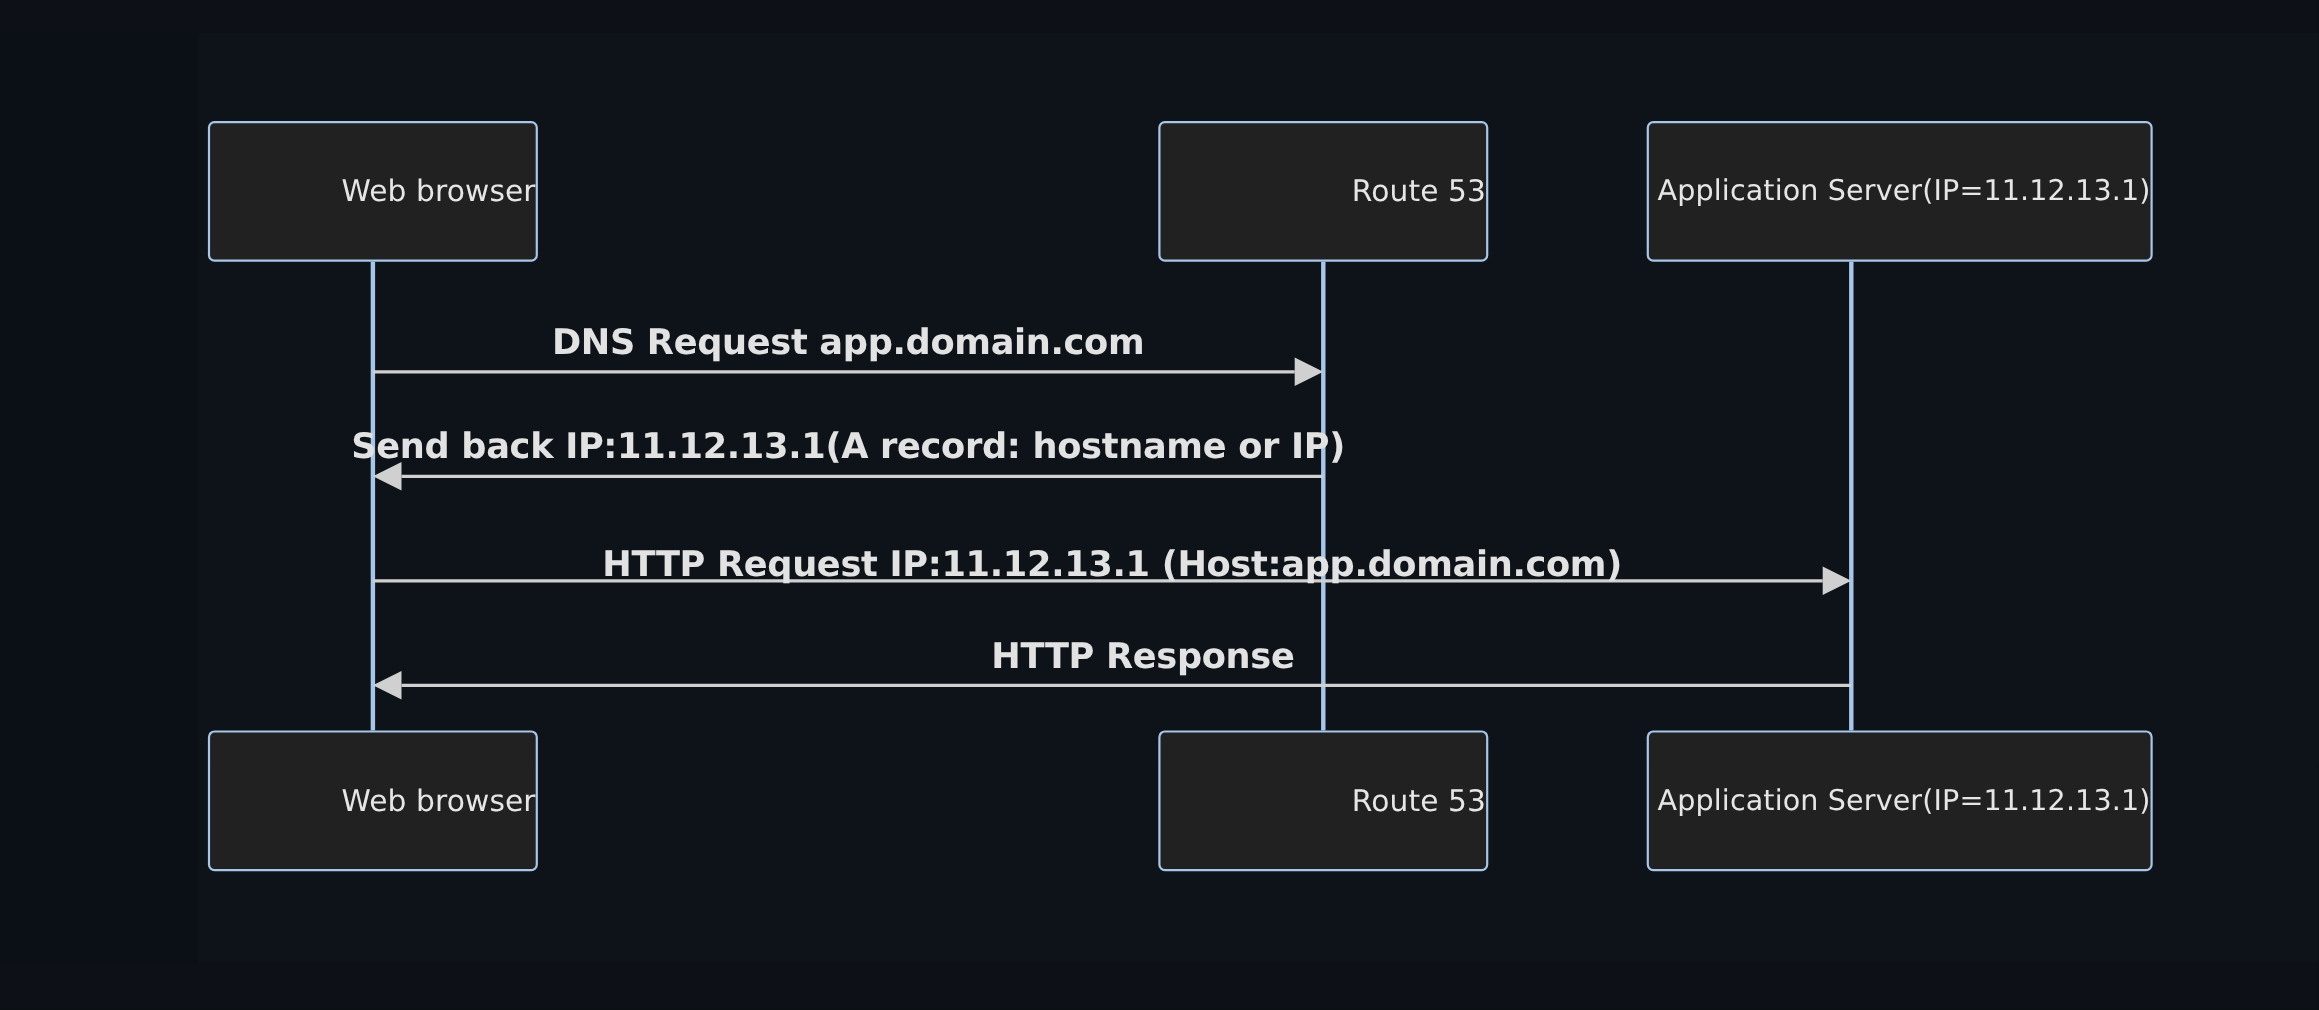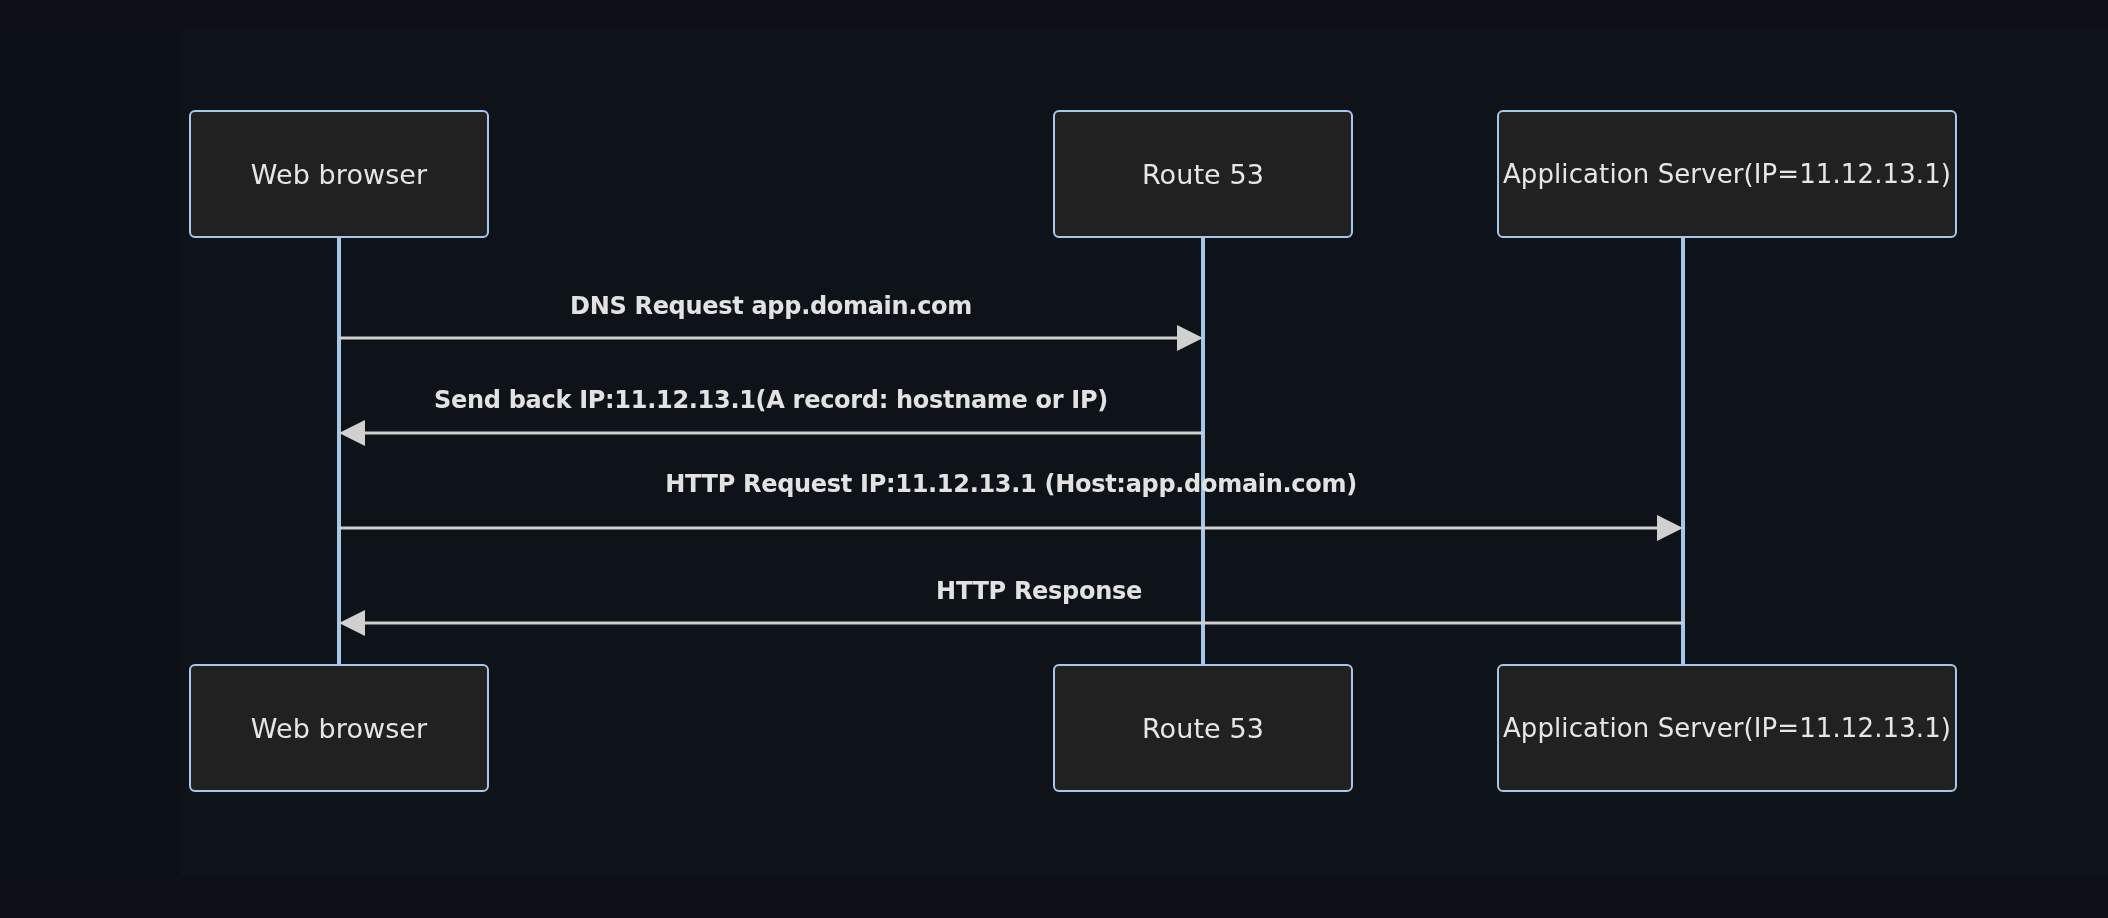--- a/index.html
+++ b/index.html
@@ -48,38 +48,38 @@
     display: block;
   }
   .participant-box {
     position: absolute;
     box-sizing: border-box;
     background: #212121;
     border: 2px solid #a8c7e8;
     border-radius: 6px;
     display: flex;
     align-items: center;
-    justify-content: center;
+    justify-content: flex-end;
     color: #e6e6e6;
     font-family: "DejaVu Sans", sans-serif;
     font-size: 27px;
     font-weight: 400;
     letter-spacing: 0.1px;
     white-space: nowrap;
     overflow: hidden;
   }
   .participant-box.wide-label {
     font-size: 26px;
     margin-left: 44px;
   }
   .msg-label {
     position: absolute;
     color: #e2e2e2;
     font-family: "DejaVu Sans", sans-serif;
-    font-size: 24px;
+    font-size: 32px;
     font-weight: 700;
     letter-spacing: -0.3px;
     white-space: nowrap;
     transform: translateX(-50%);
     text-align: right;
     z-index: 5;
   }
 </style>
 </head>
 <body>
@@ -122,16 +122,16 @@
   </div>
   <div class="participant-box" id="bot-box-1" style="left: 1053px; top: 664px; width: 300px; height: 128px;">
     <span>Route 53</span>
   </div>
   <div class="participant-box wide-label" id="bot-box-2" style="left: 1453px; top: 664px; width: 460px; height: 128px;">
     <span>Application Server(IP=11.12.13.1)</span>
   </div>
 
   <div class="msg-label" id="msg-label-0" style="left: 771px; top: 292px;">DNS Request app.domain.com</div>
   <div class="msg-label" id="msg-label-1" style="left: 771px; top: 386px;">Send back IP:11.12.13.1(A record: hostname or IP)</div>
-  <div class="msg-label" id="msg-label-2" style="left: 1011px; top: 470px;">HTTP Request IP:11.12.13.1 (Host:app.domain.com)</div>
+  <div class="msg-label" id="msg-label-2" style="left: 1011px; top: 494px;">HTTP Request IP:11.12.13.1 (Host:app.domain.com)</div>
   <div class="msg-label" id="msg-label-3" style="left: 1039px; top: 577px;">HTTP Response</div>
 
 </div>
 
 </body></html>

